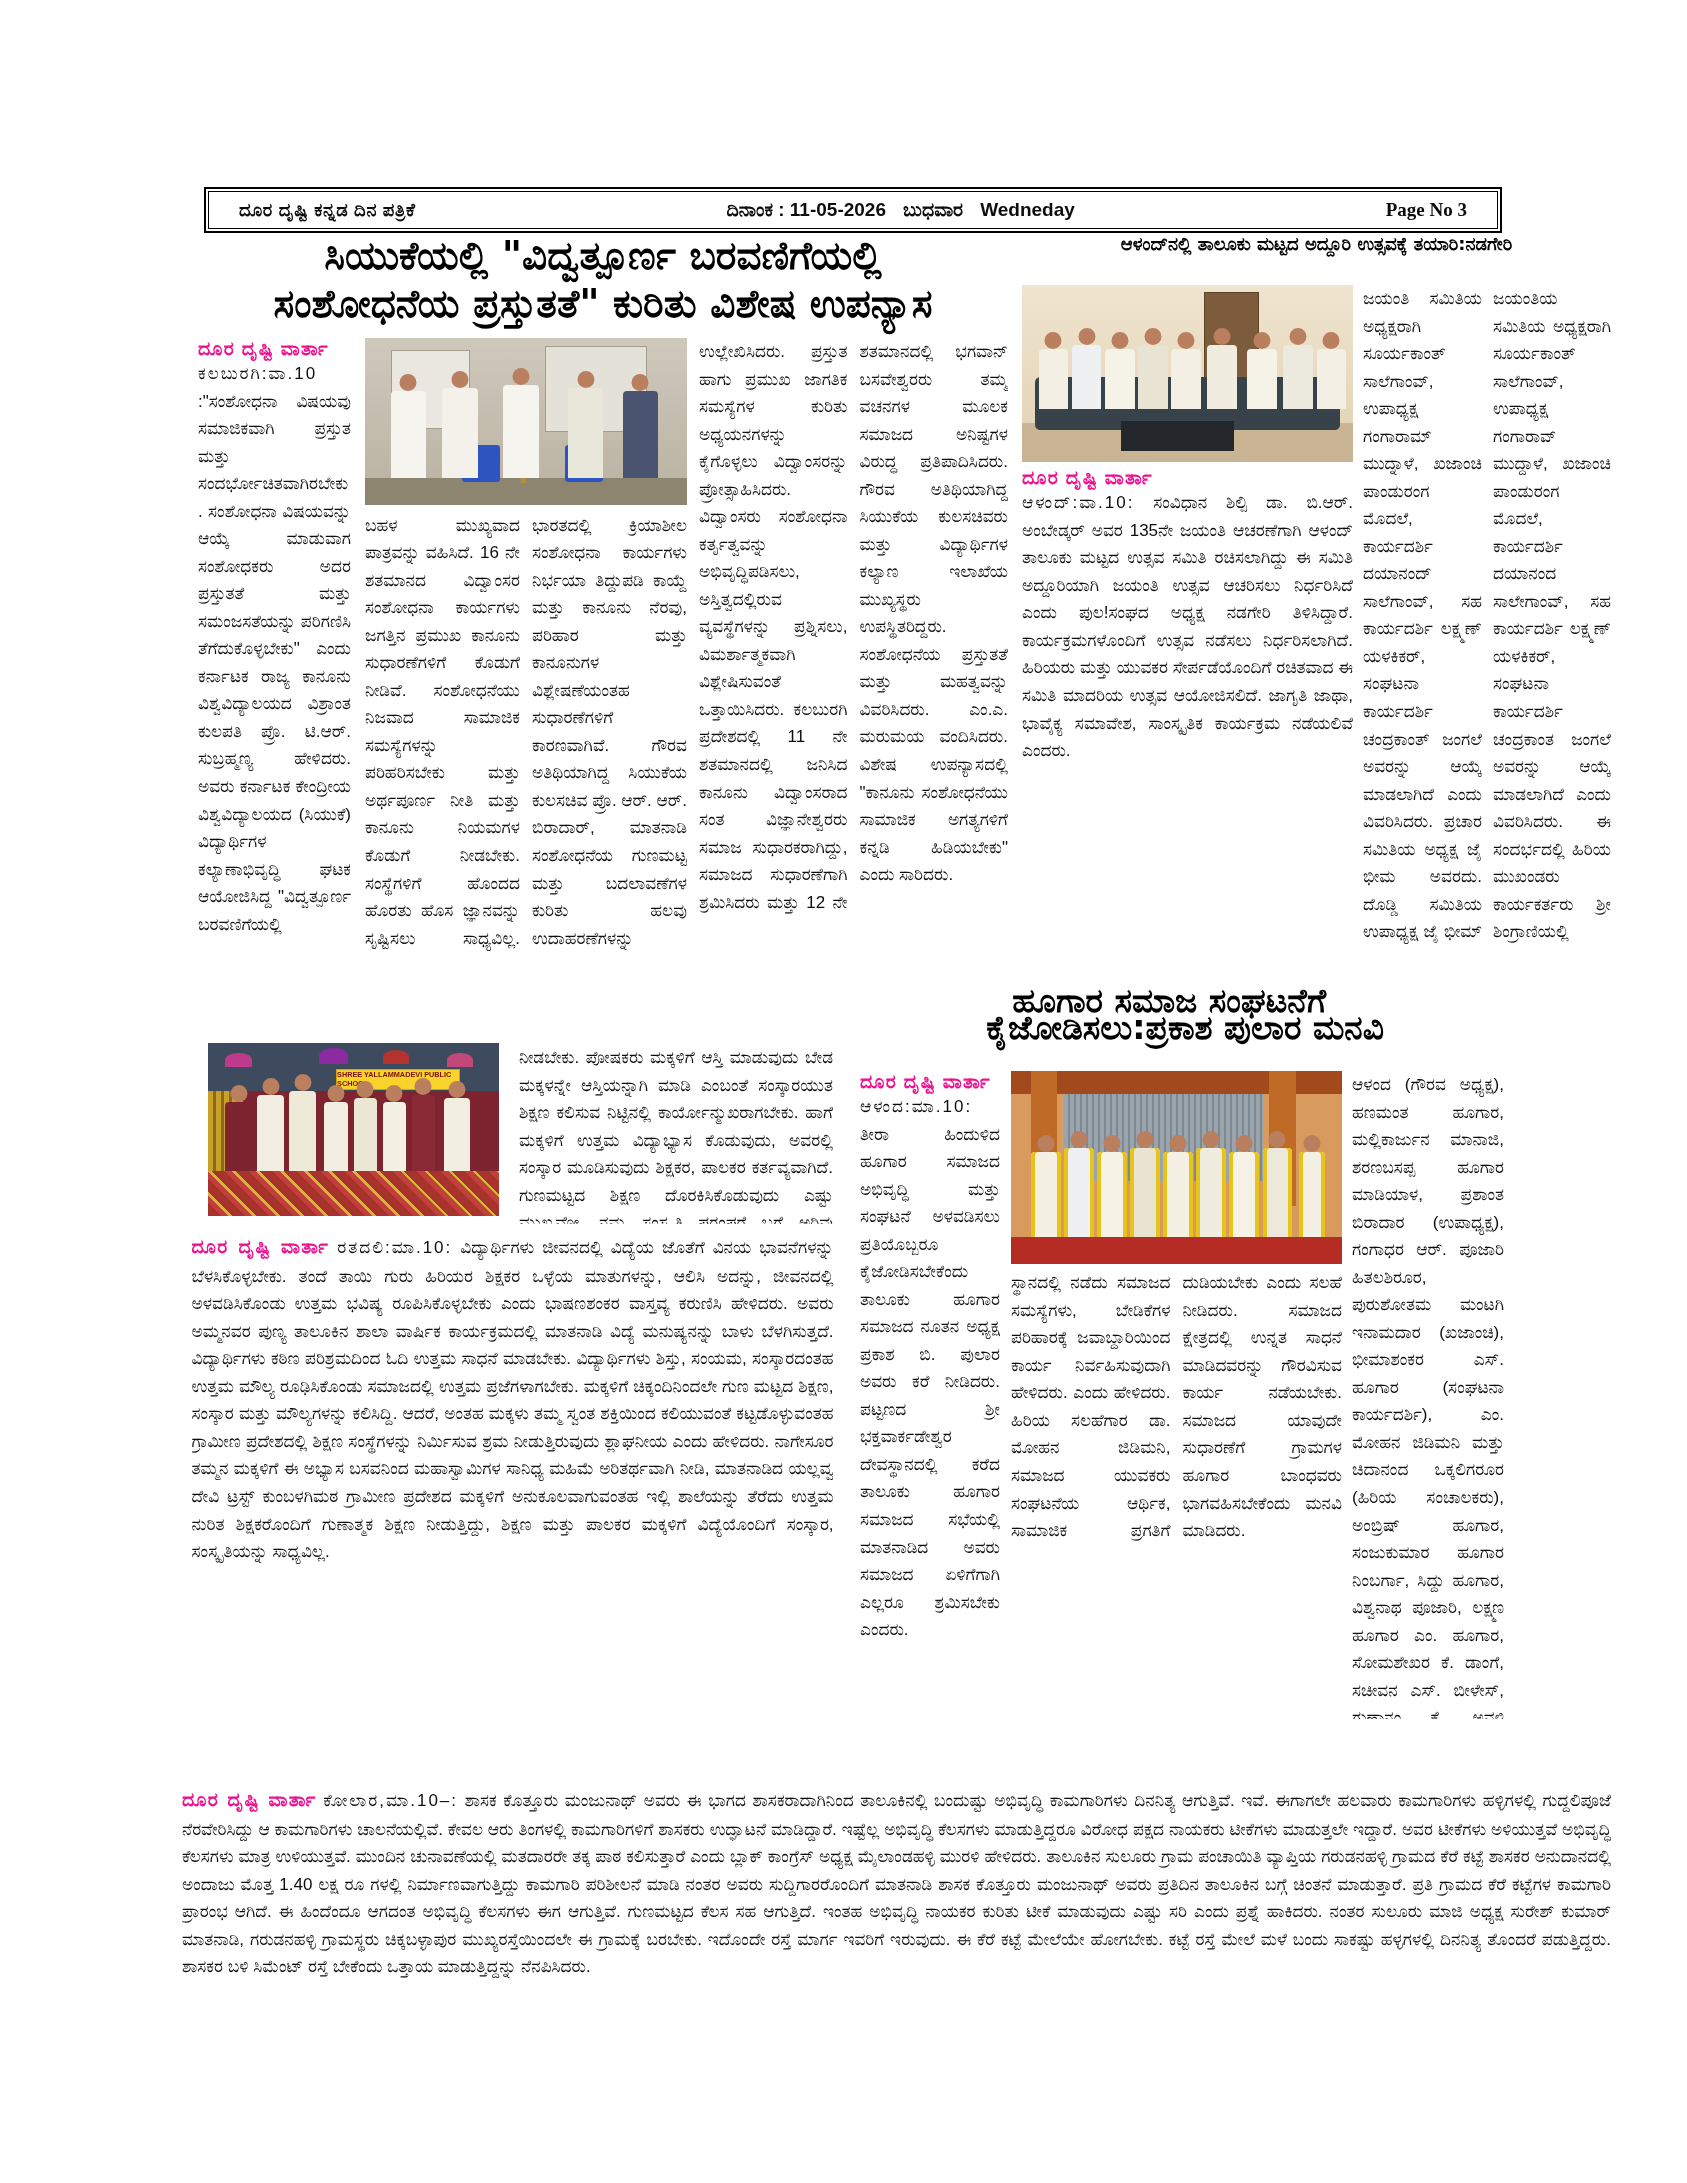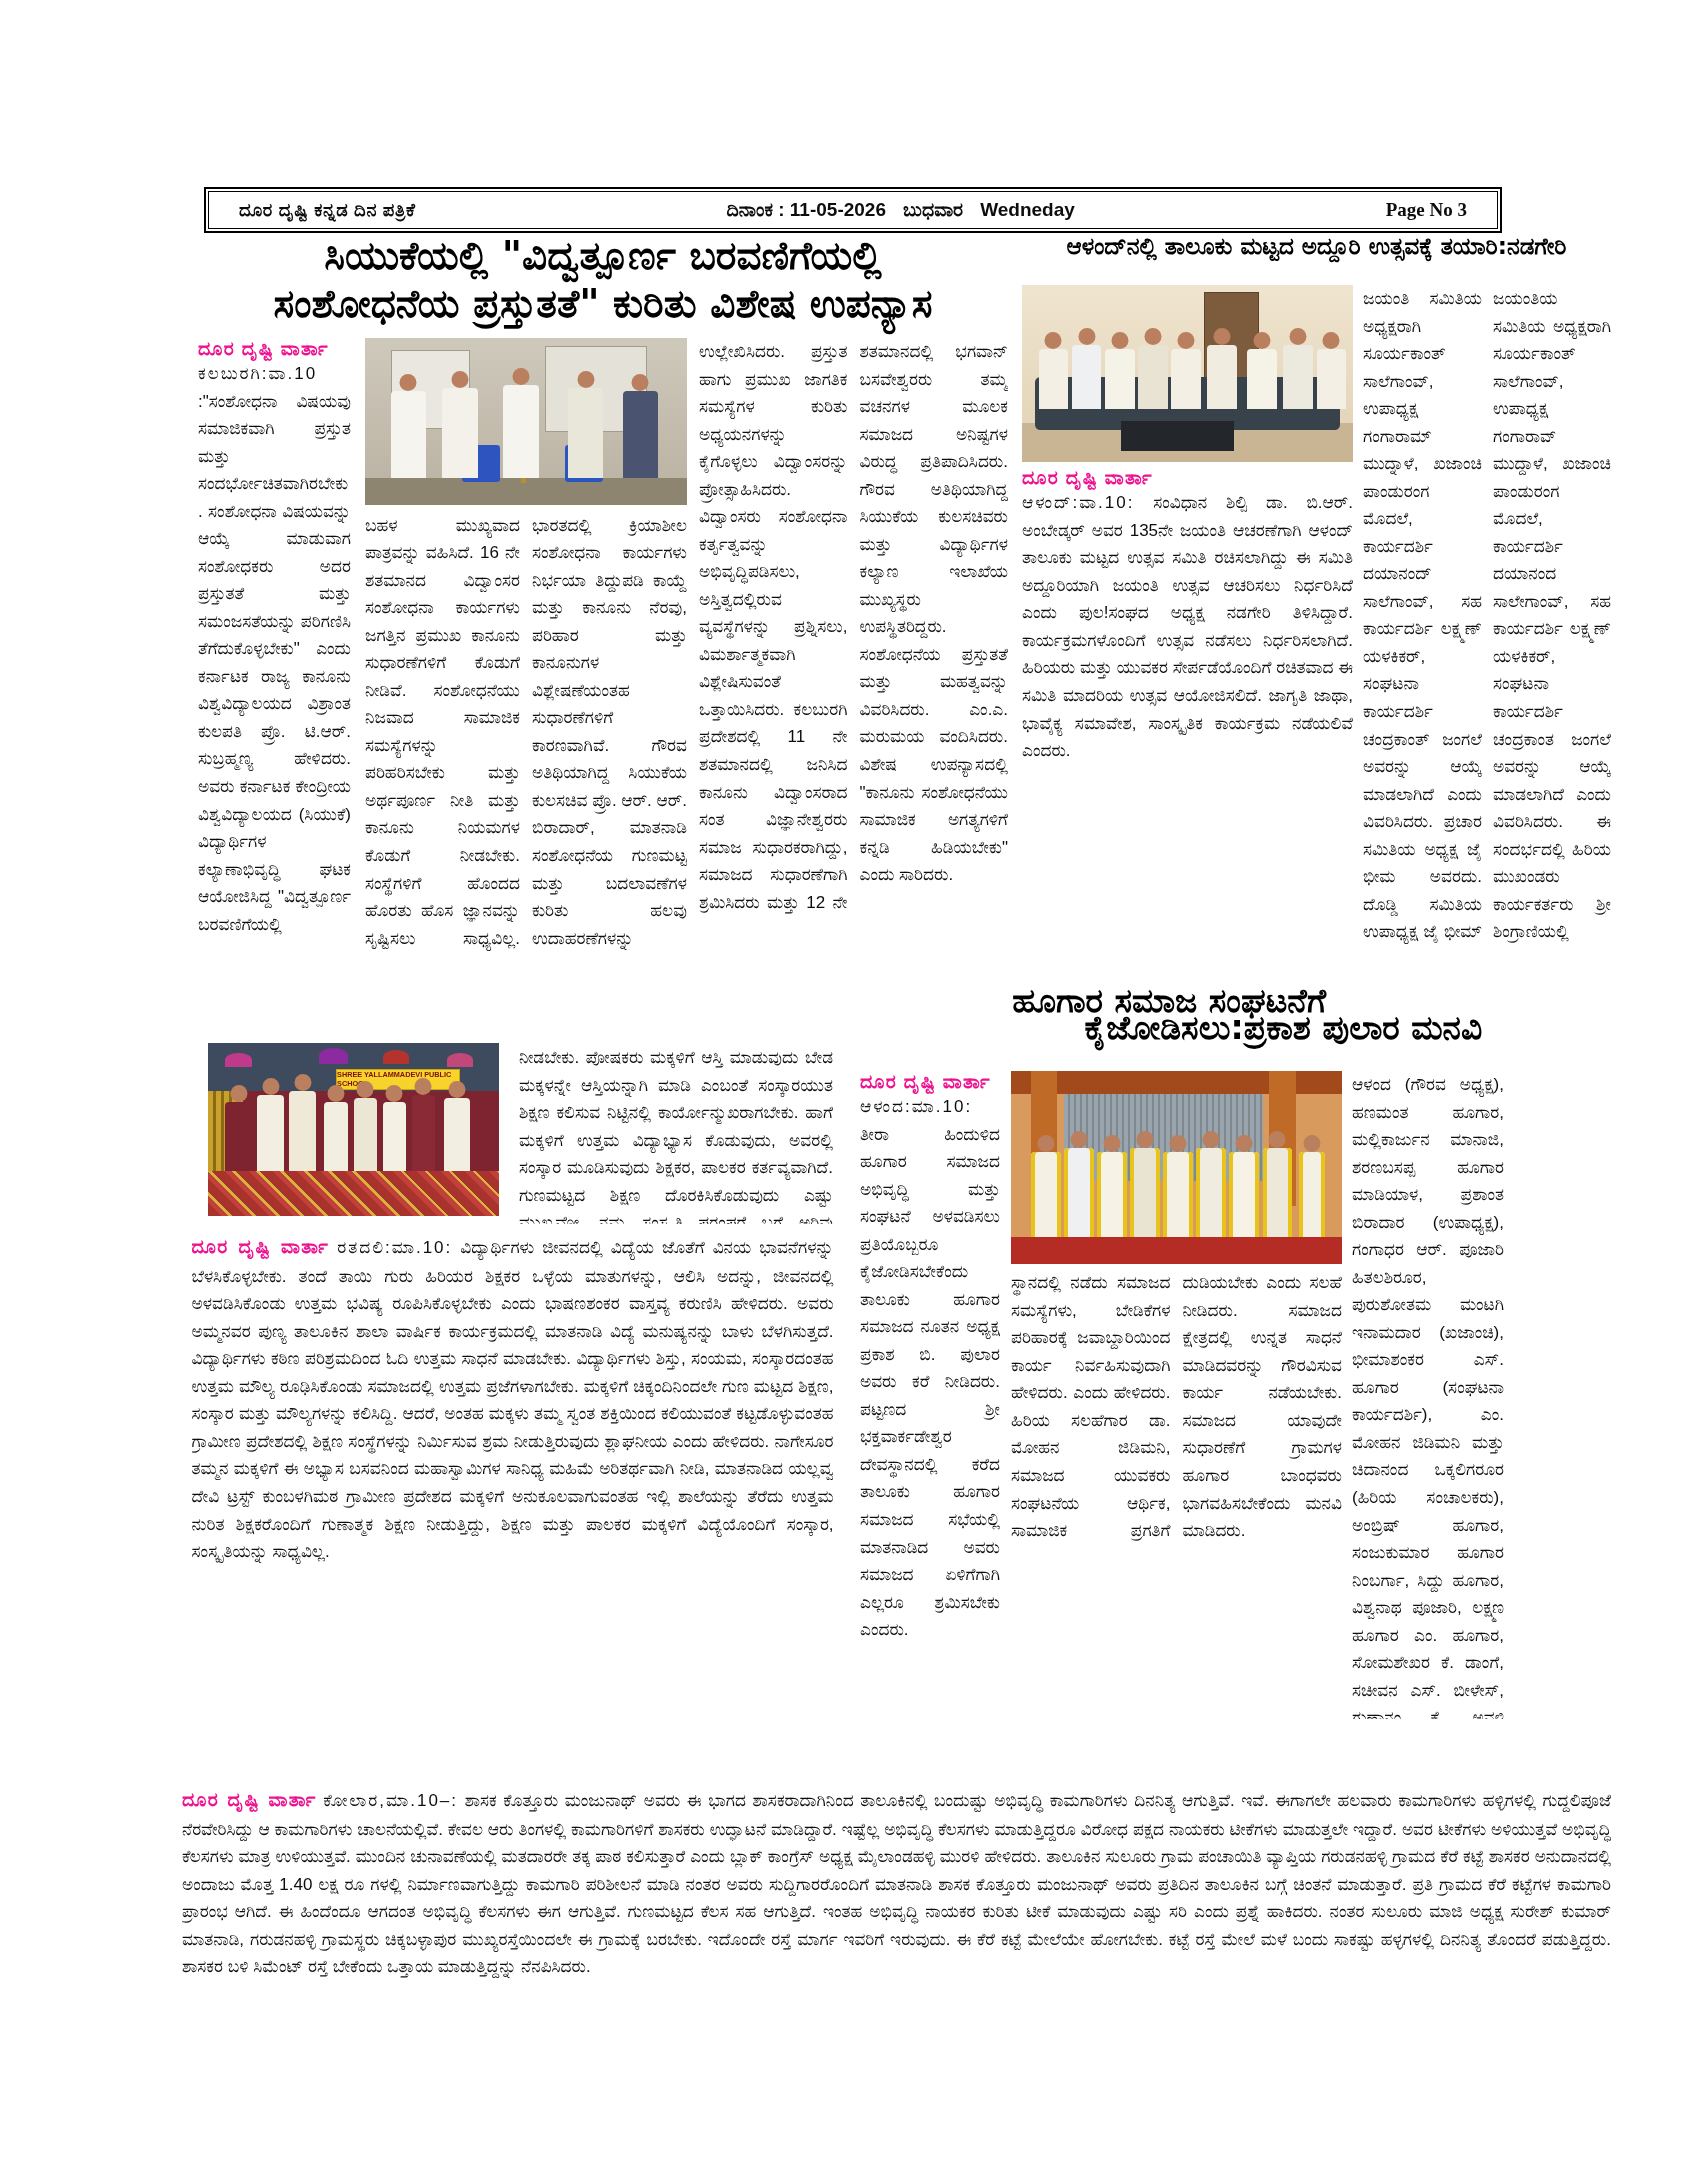--- a/index.html
+++ b/index.html
@@ -71,21 +71,21 @@
           <div class="fig" style="left: 63%; bottom: 16%; width: 11%; height: 54%; background: rgb(233, 230, 218);"></div>
           <div class="fig" style="left: 80%; bottom: 16%; width: 11%; height: 52%; background: rgb(74, 84, 112);"></div>
         </div>
       <div class="bt cols2" style="margin-top:6.6px;height:445px;">ಬಹಳ ಮುಖ್ಯವಾದ ಪಾತ್ರವನ್ನು ವಹಿಸಿದೆ. 16 ನೇ ಶತಮಾನದ ವಿದ್ವಾಂಸರ ಸಂಶೋಧನಾ ಕಾರ್ಯಗಳು ಜಗತ್ತಿನ ಪ್ರಮುಖ ಕಾನೂನು ಸುಧಾರಣೆಗಳಿಗೆ ಕೊಡುಗೆ ನೀಡಿವೆ. ಸಂಶೋಧನೆಯು ನಿಜವಾದ ಸಾಮಾಜಿಕ ಸಮಸ್ಯೆಗಳನ್ನು ಪರಿಹರಿಸಬೇಕು ಮತ್ತು ಅರ್ಥಪೂರ್ಣ ನೀತಿ ಮತ್ತು ಕಾನೂನು ನಿಯಮಗಳ ಕೊಡುಗೆ ನೀಡಬೇಕು. ಸಂಸ್ಥೆಗಳಿಗೆ ಹೊಂದದ ಹೊರತು ಹೊಸ ಜ್ಞಾನವನ್ನು ಸೃಷ್ಟಿಸಲು ಸಾಧ್ಯವಿಲ್ಲ. ಭಾರತದಲ್ಲಿ ಕ್ರಿಯಾಶೀಲ ಸಂಶೋಧನಾ ಕಾರ್ಯಗಳು ನಿರ್ಭಯಾ ತಿದ್ದುಪಡಿ ಕಾಯ್ದೆ ಮತ್ತು ಕಾನೂನು ನೆರವು, ಪರಿಹಾರ ಮತ್ತು ಕಾನೂನುಗಳ ವಿಶ್ಲೇಷಣೆಯಂತಹ ಸುಧಾರಣೆಗಳಿಗೆ ಕಾರಣವಾಗಿವೆ. ಗೌರವ ಅತಿಥಿಯಾಗಿದ್ದ ಸಿಯುಕೆಯ ಕುಲಸಚಿವ ಪ್ರೊ. ಆರ್. ಆರ್. ಬಿರಾದಾರ್, ಮಾತನಾಡಿ ಸಂಶೋಧನೆಯ ಗುಣಮಟ್ಟ ಮತ್ತು ಬದಲಾವಣೆಗಳ ಕುರಿತು ಹಲವು ಉದಾಹರಣೆಗಳನ್ನು ಜ್ಞಾನವನ್ನು ಸೃಷ್ಟಿಸಲು ಸಮಾಜಿಕವಾಗಿ ಪ್ರಸ್ತುತ ಸಂಶೋಧನೆಯ ಅಗತ್ಯಗಳಿಗೆ ಕೊಡುಗೆ ನೀಡಬೇಕು ಎಂದು ಅವರು ಹೇಳಿದರು.</div>
     </div>
 
     <div class="bt cols2 blk" style="left:501px;top:105px;width:309px;height:622px;">ಉಲ್ಲೇಖಿಸಿದರು. ಪ್ರಸ್ತುತ ಹಾಗು ಪ್ರಮುಖ ಜಾಗತಿಕ ಸಮಸ್ಯೆಗಳ ಕುರಿತು ಅಧ್ಯಯನಗಳನ್ನು ಕೈಗೊಳ್ಳಲು ವಿದ್ವಾಂಸರನ್ನು ಪ್ರೋತ್ಸಾಹಿಸಿದರು. ವಿದ್ವಾಂಸರು ಸಂಶೋಧನಾ ಕರ್ತೃತ್ವವನ್ನು ಅಭಿವೃದ್ಧಿಪಡಿಸಲು, ಅಸ್ತಿತ್ವದಲ್ಲಿರುವ ವ್ಯವಸ್ಥೆಗಳನ್ನು ಪ್ರಶ್ನಿಸಲು, ವಿಮರ್ಶಾತ್ಮಕವಾಗಿ ವಿಶ್ಲೇಷಿಸುವಂತೆ ಒತ್ತಾಯಿಸಿದರು. ಕಲಬುರಗಿ ಪ್ರದೇಶದಲ್ಲಿ 11 ನೇ ಶತಮಾನದಲ್ಲಿ ಜನಿಸಿದ ಕಾನೂನು ವಿದ್ವಾಂಸರಾದ ಸಂತ ವಿಜ್ಞಾನೇಶ್ವರರು ಸಮಾಜ ಸುಧಾರಕರಾಗಿದ್ದು, ಸಮಾಜದ ಸುಧಾರಣೆಗಾಗಿ ಶ್ರಮಿಸಿದರು ಮತ್ತು 12 ನೇ ಶತಮಾನದಲ್ಲಿ ಭಗವಾನ್ ಬಸವೇಶ್ವರರು ತಮ್ಮ ವಚನಗಳ ಮೂಲಕ ಸಮಾಜದ ಅನಿಷ್ಟಗಳ ವಿರುದ್ಧ ಪ್ರತಿಪಾದಿಸಿದರು. ಗೌರವ ಅತಿಥಿಯಾಗಿದ್ದ ಸಿಯುಕೆಯ ಕುಲಸಚಿವರು ಮತ್ತು ವಿದ್ಯಾರ್ಥಿಗಳ ಕಲ್ಯಾಣ ಇಲಾಖೆಯ ಮುಖ್ಯಸ್ಥರು ಉಪಸ್ಥಿತರಿದ್ದರು. ಸಂಶೋಧನೆಯ ಪ್ರಸ್ತುತತೆ ಮತ್ತು ಮಹತ್ವವನ್ನು ವಿವರಿಸಿದರು. ಎಂ.ಎ. ಮರುಮಯ ವಂದಿಸಿದರು. ವಿಶೇಷ ಉಪನ್ಯಾಸದಲ್ಲಿ "ಕಾನೂನು ಸಂಶೋಧನೆಯು ಸಾಮಾಜಿಕ ಅಗತ್ಯಗಳಿಗೆ ಕನ್ನಡಿ ಹಿಡಿಯಬೇಕು" ಎಂದು ಸಾರಿದರು.</div>
   </div>
 
   <div class="blk" style="left:1022px;top:233px;width:589px;height:728px;">
-    <div class="hl" style="left:0;top:0;width:100%;font-size:23px;">ಆಳಂದ್‌ನಲ್ಲಿ ತಾಲೂಕು ಮಟ್ಟದ ಅದ್ದೂರಿ ಉತ್ಸವಕ್ಕೆ ತಯಾರಿ:ನಡಗೇರಿ</div>
+    <div class="hl" style="left:0;top:0;width:100%;font-size:18px;">ಆಳಂದ್‌ನಲ್ಲಿ ತಾಲೂಕು ಮಟ್ಟದ ಅದ್ದೂರಿ ಉತ್ಸವಕ್ಕೆ ತಯಾರಿ:ನಡಗೇರಿ</div>
 
     <div class="blk" style="left:0;top:52px;width:331px;height:668px;">
       <div class="photo" id="photo2" style="width:331px;height:177px;background:linear-gradient(#efe4cf,#e2d2b4);">
         <div class="abs" style="left:55%;top:4%;width:16%;height:70%;background:#7c5c3c;border:1.3px solid #5d4226;"></div>
         <div class="abs" style="left:0;bottom:0;width:100%;height:22%;background:#c9b493;"></div>
         <div class="abs" style="left:4%;bottom:18%;width:92%;height:30%;background:#37424a;border-radius:5.3px;"></div>
         <div class="abs" style="left:30%;bottom:6%;width:34%;height:17%;background:#23262b;"></div>
       <div class="fig" style="left: 5%; bottom: 30%; width: 9%; height: 34%; background: rgb(243, 239, 228);"></div>
           <div class="fig" style="left: 15%; bottom: 30%; width: 9%; height: 36%; background: rgb(238, 240, 242);"></div>
           <div class="fig" style="left: 25%; bottom: 30%; width: 9%; height: 34%; background: rgb(245, 242, 232);"></div>
@@ -134,21 +134,21 @@
 
     <div class="bt blk" style="left:6.6px;top:267px;width:642px;height:483px;">
       <span class="byline" style="color:#ee1290;">ದೂರ ದೃಷ್ಟಿ ವಾರ್ತಾ</span>
       <span class="dateline">ರತದಲಿ:ಮಾ.10:</span>
       <span>ವಿದ್ಯಾರ್ಥಿಗಳು ಜೀವನದಲ್ಲಿ ವಿದ್ಯೆಯ ಜೊತೆಗೆ ವಿನಯ ಭಾವನೆಗಳನ್ನು ಬೆಳಸಿಕೊಳ್ಳಬೇಕು. ತಂದೆ ತಾಯಿ ಗುರು ಹಿರಿಯರ ಶಿಕ್ಷಕರ ಒಳ್ಳೆಯ ಮಾತುಗಳನ್ನು, ಆಲಿಸಿ ಅದನ್ನು, ಜೀವನದಲ್ಲಿ ಅಳವಡಿಸಿಕೊಂಡು ಉತ್ತಮ ಭವಿಷ್ಯ ರೂಪಿಸಿಕೊಳ್ಳಬೇಕು ಎಂದು ಭಾಷಣಶಂಕರ ವಾಸ್ತವ್ಯ ಕರುಣಿಸಿ ಹೇಳಿದರು. ಅವರು ಅಮ್ಮನವರ ಪುಣ್ಯ ತಾಲೂಕಿನ ಶಾಲಾ ವಾರ್ಷಿಕ ಕಾರ್ಯಕ್ರಮದಲ್ಲಿ ಮಾತನಾಡಿ ವಿದ್ಯೆ ಮನುಷ್ಯನನ್ನು ಬಾಳು ಬೆಳಗಿಸುತ್ತದೆ. ವಿದ್ಯಾರ್ಥಿಗಳು ಕಠಿಣ ಪರಿಶ್ರಮದಿಂದ ಓದಿ ಉತ್ತಮ ಸಾಧನೆ ಮಾಡಬೇಕು. ವಿದ್ಯಾರ್ಥಿಗಳು ಶಿಸ್ತು, ಸಂಯಮ, ಸಂಸ್ಕಾರದಂತಹ ಉತ್ತಮ ಮೌಲ್ಯ ರೂಢಿಸಿಕೊಂಡು ಸಮಾಜದಲ್ಲಿ ಉತ್ತಮ ಪ್ರಜೆಗಳಾಗಬೇಕು. ಮಕ್ಕಳಿಗೆ ಚಿಕ್ಕಂದಿನಿಂದಲೇ ಗುಣ ಮಟ್ಟದ ಶಿಕ್ಷಣ, ಸಂಸ್ಕಾರ ಮತ್ತು ಮೌಲ್ಯಗಳನ್ನು ಕಲಿಸಿದ್ದಿ. ಆದರೆ, ಅಂತಹ ಮಕ್ಕಳು ತಮ್ಮ ಸ್ವಂತ ಶಕ್ತಿಯಿಂದ ಕಲಿಯುವಂತೆ ಕಟ್ಟಡೊಳ್ಳುವಂತಹ ಗ್ರಾಮೀಣ ಪ್ರದೇಶದಲ್ಲಿ ಶಿಕ್ಷಣ ಸಂಸ್ಥೆಗಳನ್ನು ನಿರ್ಮಿಸುವ ಶ್ರಮ ನೀಡುತ್ತಿರುವುದು ಶ್ಲಾಘನೀಯ ಎಂದು ಹೇಳಿದರು. ನಾಗೇಸೂರ ತಮ್ಮನ ಮಕ್ಕಳಿಗೆ ಈ ಅಭ್ಯಾಸ ಬಸವನಿಂದ ಮಹಾಸ್ವಾಮಿಗಳ ಸಾನಿಧ್ಯ ಮಹಿಮೆ ಅರಿತರ್ಥವಾಗಿ ನೀಡಿ, ಮಾತನಾಡಿದ ಯಲ್ಲವ್ವ ದೇವಿ ಟ್ರಸ್ಟ್ ಕುಂಬಳಗಿಮಠ ಗ್ರಾಮೀಣ ಪ್ರದೇಶದ ಮಕ್ಕಳಿಗೆ ಅನುಕೂಲವಾಗುವಂತಹ ಇಲ್ಲಿ ಶಾಲೆಯನ್ನು ತೆರೆದು ಉತ್ತಮ ನುರಿತ ಶಿಕ್ಷಕರೊಂದಿಗೆ ಗುಣಾತ್ಮಕ ಶಿಕ್ಷಣ ನೀಡುತ್ತಿದ್ದು, ಶಿಕ್ಷಣ ಮತ್ತು ಪಾಲಕರ ಮಕ್ಕಳಿಗೆ ವಿದ್ಯೆಯೊಂದಿಗೆ ಸಂಸ್ಕಾರ, ಸಂಸ್ಕೃತಿಯನ್ನು ಸಾಧ್ಯವಿಲ್ಲ.</span>
     </div>
   </div>
 
   <div class="blk" style="left:860px;top:965px;width:754px;height:758px;">
     <div class="hl" style="left:0;top:17px;width:82%;font-size:33px;">ಹೂಗಾರ ಸಮಾಜ ಸಂಘಟನೆಗೆ</div>
-    <div class="hl" style="left:4px;top:44px;width:82%;font-size:33px;text-align:right;">ಕೈಜೋಡಿಸಲು:ಪ್ರಕಾಶ ಪುಲಾರ ಮನವಿ</div>
+    <div class="hl" style="left:16px;top:44px;width:82%;font-size:33px;">ಕೈಜೋಡಿಸಲು:ಪ್ರಕಾಶ ಪುಲಾರ ಮನವಿ</div>
 
     <div class="blk" style="left:0;top:106px;width:140px;height:648px;">
       <div class="byline" style="color:#ee1290;">ದೂರ ದೃಷ್ಟಿ ವಾರ್ತಾ</div>
       <div class="bt" style="height:609px;">
         <span class="dateline">ಆಳಂದ:ಮಾ.10:</span>
         <span>ತೀರಾ ಹಿಂದುಳಿದ ಹೂಗಾರ ಸಮಾಜದ ಅಭಿವೃದ್ಧಿ ಮತ್ತು ಸಂಘಟನೆ ಅಳವಡಿಸಲು ಪ್ರತಿಯೊಬ್ಬರೂ ಕೈಜೋಡಿಸಬೇಕೆಂದು ತಾಲೂಕು ಹೂಗಾರ ಸಮಾಜದ ನೂತನ ಅಧ್ಯಕ್ಷ ಪ್ರಕಾಶ ಬಿ. ಪುಲಾರ ಅವರು ಕರೆ ನೀಡಿದರು. ಪಟ್ಟಣದ ಶ್ರೀ ಭಕ್ತವಾರ್ಕಡೇಶ್ವರ ದೇವಸ್ಥಾನದಲ್ಲಿ ಕರೆದ ತಾಲೂಕು ಹೂಗಾರ ಸಮಾಜದ ಸಭೆಯಲ್ಲಿ ಮಾತನಾಡಿದ ಅವರು ಸಮಾಜದ ಏಳಿಗೆಗಾಗಿ ಎಲ್ಲರೂ ಶ್ರಮಿಸಬೇಕು ಎಂದರು.</span>
       </div>
     </div>
 
     <div class="blk" style="left:151px;top:106px;width:331px;height:648px;">

